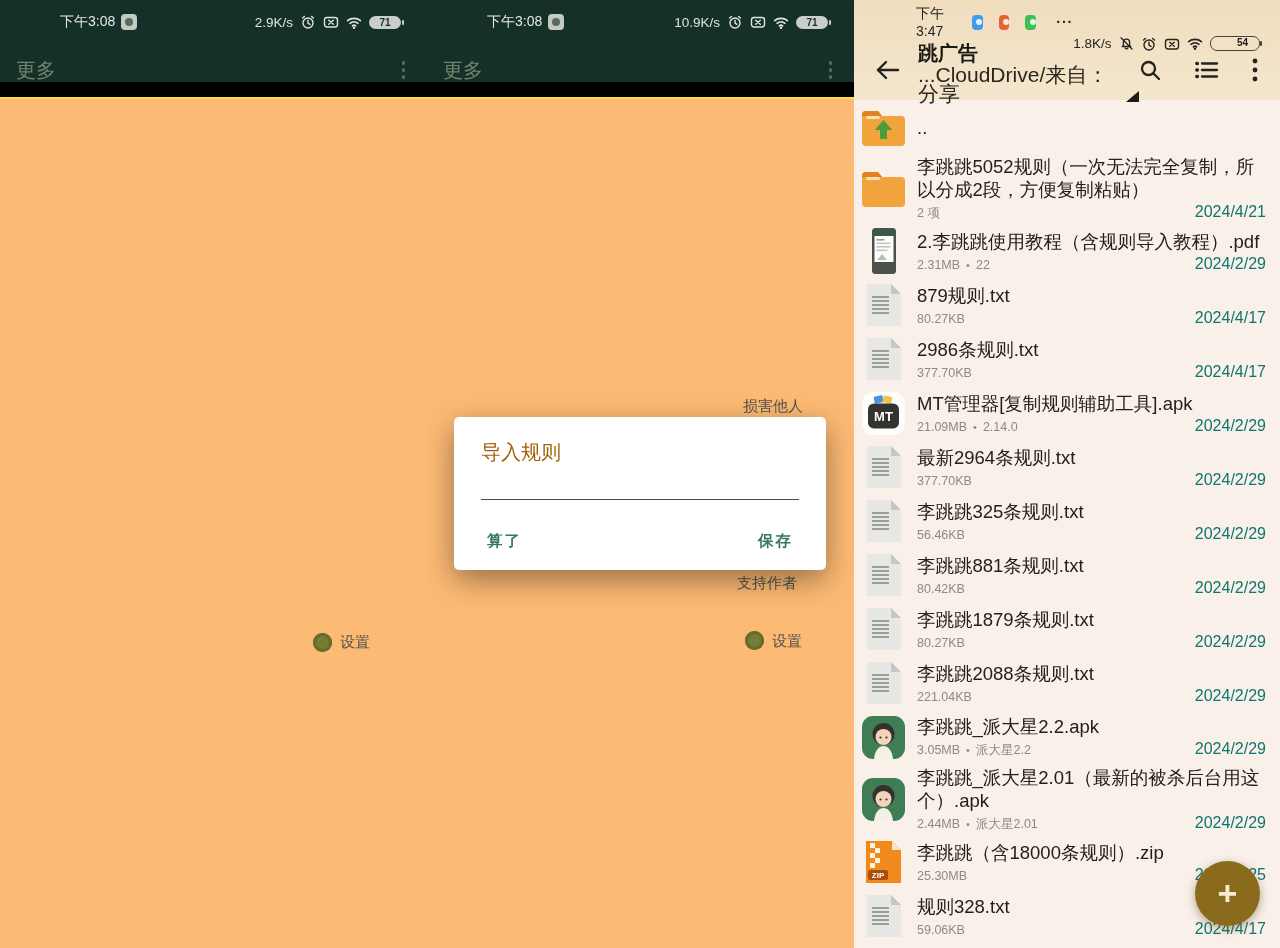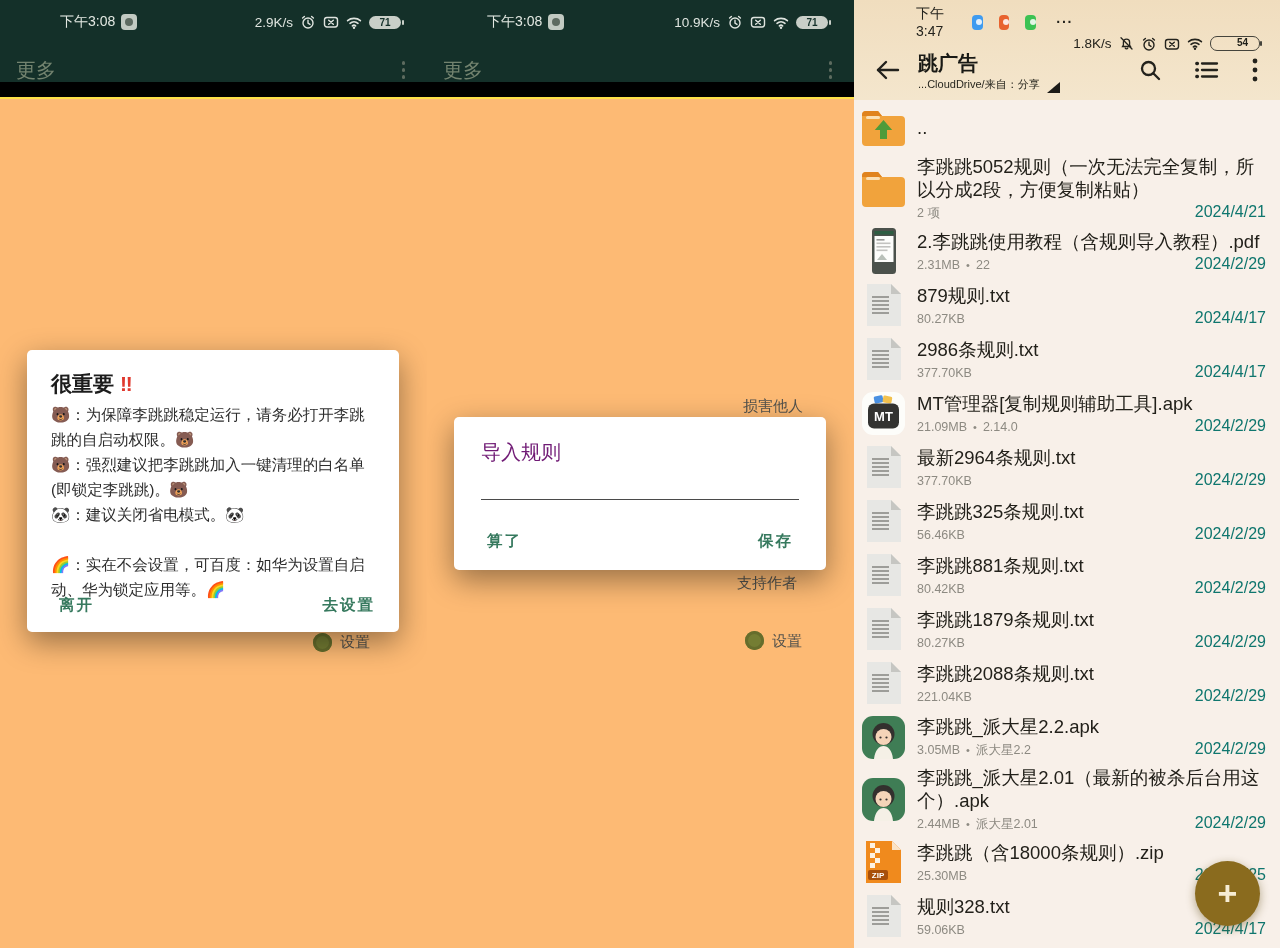--- a/index.html
+++ b/index.html
@@ -35,39 +35,39 @@
   #dlg-important{left:27px;top:350px;width:372px;height:282px;padding:0;}
   #dlg-important .dtitle{position:absolute;left:24px;top:20px;font-size:21px;font-weight:bold;color:#1c1c1c;}
   #dlg-important .dtitle .mark{color:#e0392e;font-weight:bold;margin-left:6px;}
   #dlg-important .dbody{position:absolute;left:24px;right:22px;top:52px;font-size:15.5px;line-height:25px;color:#2d2d2d;}
   #dlg-important .dbody p{margin:0;}
   #dlg-important .dbody p.gap{margin-top:25px;}
   .dlg-actions{position:absolute;left:32px;right:24px;bottom:16px;display:flex;justify-content:space-between;}
   .dlg-btn{font-size:15.5px;font-weight:bold;color:#36795e;letter-spacing:2px;cursor:pointer;}
 
   #dlg-import{left:27px;top:417px;width:372px;height:153px;}
-  #dlg-import .dtitle{position:absolute;left:27px;top:22px;font-size:20px;color:#701a75;}
+  #dlg-import .dtitle{position:absolute;left:27px;top:22px;font-size:20px;color:#a16207;}
   #dlg-import .dinput{position:absolute;left:27px;right:27px;top:56px;height:26px;border-bottom:1.5px solid #4a4a4a;}
   #dlg-import .dlg-actions{left:33px;right:33px;bottom:18px;}
 
   
   .r-top{position:absolute;left:0;right:0;top:0;height:100px;background:linear-gradient(#f0ddbe,#f4e6cd);}
   .r-status{height:44px;display:flex;align-items:center;justify-content:space-between;padding:0 26px 0 62px;color:#24231d;font-size:14px;}
   .r-status .lft{display:flex;align-items:center;gap:16px;}
   .chip{width:15px;height:15px;border-radius:4px;display:inline-block;position:relative;}
   .chip::after{content:"";position:absolute;left:4.5px;top:4.5px;width:6px;height:6px;border-radius:50%;background:rgba(255,255,255,.85);}
   .r-status .more{font-weight:bold;letter-spacing:1px;margin-left:4px;}
   .r-status .sicons{color:#24231d;margin-top:43px;}
   .r-status .batt{background:transparent;border:1.2px solid #45443c;color:#20201a;line-height:11px;padding-left:20px;}
   .r-status .batt::after{background:#45443c;}
   .r-header{height:56px;display:flex;align-items:center;padding:0 22px 0 16px;}
   .back-btn{padding:4px 6px;cursor:pointer;}
   .r-titles{margin-left:12px;}
   .r-title{font-size:20px;font-weight:bold;color:#191915;line-height:24px;}
-  .r-path{font-size:11px;color:#28271f;line-height:19px;display:flex;align-items:flex-end;}
+  .r-path{font-size:21px;color:#28271f;line-height:19px;display:flex;align-items:flex-end;}
   .tri{width:0;height:0;border-left:13px solid transparent;border-bottom:11px solid #1c1b17;margin:0 0 1px 7px;}
   .r-hicons{margin-left:auto;display:flex;align-items:center;gap:33px;}
   .r-hicons .hic{cursor:pointer;}
 
   .r-list{position:absolute;left:0;right:0;top:100px;bottom:0;overflow:hidden;padding-top:2px;}
   .row{display:flex;align-items:center;padding:2px 14px 2px 6px;min-height:50px;cursor:pointer;}
   .row.parent{min-height:46px;}
   .file-icon{width:47px;height:47px;flex:0 0 47px;display:flex;align-items:center;justify-content:center;}
   .row-main{flex:1;margin-left:10px;min-width:0;}
   .fname{font-size:18.5px;color:#22201a;line-height:23px;word-break:break-all;}
@@ -121,33 +121,20 @@
       <span class="vdots">
           <i></i>
           <i></i>
           <i></i>
         </span>
     </div>
   </div>
   <div class="dark-content">
     <span class="faint-circle" style="left:313px;top:534px;"></span>
     <span class="faint" style="left:340px;top:534px;">设置</span>
-  </div>
-  <div class="dialog" id="dlg-important">
-    <div class="dtitle"><span>很重要</span><span class="mark">‼</span></div>
-    <div class="dbody">
-      <p>🐻：为保障李跳跳稳定运行，请务必打开李跳跳的自启动权限。🐻</p>
-      <p>🐻：强烈建议把李跳跳加入一键清理的白名单(即锁定李跳跳)。🐻</p>
-      <p>🐼：建议关闭省电模式。🐼</p>
-      <p class="gap">🌈：实在不会设置，可百度：如华为设置自启动、华为锁定应用等。🌈</p>
-    </div>
-    <div class="dlg-actions">
-      <span class="dlg-btn">离开</span>
-      <span class="dlg-btn">去设置</span>
-    </div>
   </div>
 </div>
 
 <div class="panel" id="panel-mid">
   <div class="dark-top">
     <div class="statusbar">
       <span class="time">
           <span>下午3:08</span>
           <span class="app-badge"></span>
         </span>

